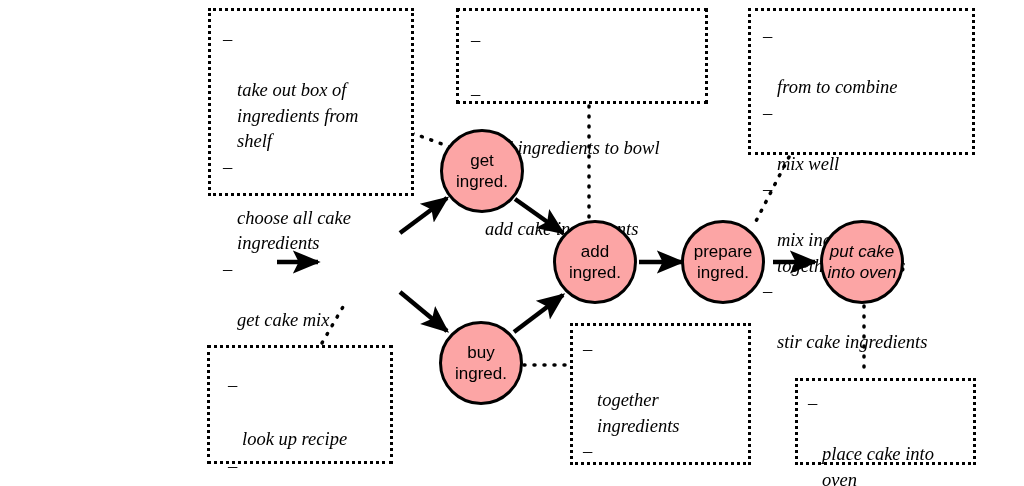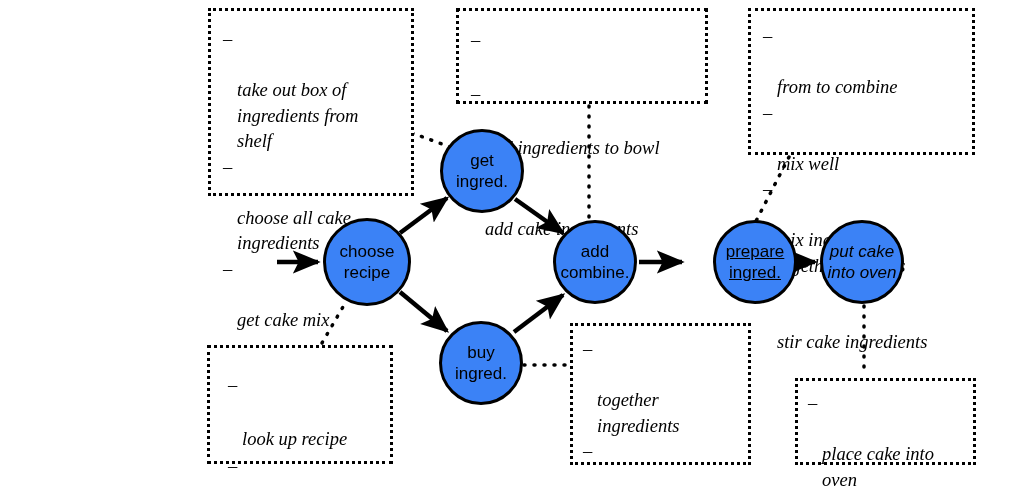--- a/index.html
+++ b/index.html
@@ -88,21 +88,21 @@
     font-size: 18.5px;
     line-height: 25.5px;
   }
 
   
   .node {
     position: absolute;
     box-sizing: border-box;
     border: 3.5px solid #000000;
     border-radius: 50%;
-    background: #3b82f6;
+    background: #fca5a5;
     display: flex;
     align-items: center;
     justify-content: center;
     text-align: center;
     color: #000000;
     font-family: "Liberation Sans", sans-serif;
     font-size: 17px;
     line-height: 21px;
     z-index: 4;
   }
@@ -140,41 +140,37 @@
 
     <line x1="789" y1="157" x2="755" y2="223" stroke="#000000" stroke-width="3.5" stroke-linecap="round" stroke-dasharray="1 9"></line>
 
     <line x1="322" y1="343" x2="347" y2="300" stroke="#000000" stroke-width="3.5" stroke-linecap="round" stroke-dasharray="1 9"></line>
 
     <line x1="524" y1="365" x2="568" y2="365" stroke="#000000" stroke-width="3.5" stroke-linecap="round" stroke-dasharray="1 9"></line>
 
     <line x1="864" y1="306" x2="864" y2="376" stroke="#000000" stroke-width="3.5" stroke-linecap="round" stroke-dasharray="1 9"></line>
   </svg>
 
-  <div class="node" id="node-choose-recipe" style="left:323px; top:218px; width:88px; height:88px;">
-    <span class="node-label">choose
-recipe</span>
-  </div>
 
   <div class="node" id="node-get-ingred" style="left:440px; top:129px; width:84px; height:84px;">
     <span class="node-label">get
 ingred.</span>
   </div>
 
   <div class="node" id="node-buy-ingred" style="left:439px; top:321px; width:84px; height:84px;">
     <span class="node-label">buy
 ingred.</span>
   </div>
 
   <div class="node" id="node-add-ingred" style="left:553px; top:220px; width:84px; height:84px;">
     <span class="node-label">add
-combine.</span>
-  </div>
-
-  <div class="node" id="node-prepare-ingred" style="left:713px; top:220px; width:84px; height:84px;text-decoration:underline;">
+ingred.</span>
+  </div>
+
+  <div class="node" id="node-prepare-ingred" style="left:681px; top:220px; width:84px; height:84px;">
     <span class="node-label">prepare
 ingred.</span>
   </div>
 
   <div class="node" id="node-put-cake-oven" style="left:820px; top:220px; width:84px; height:84px;font-style:italic;">
     <span class="node-label">put cake
 into oven</span>
   </div>
 
   <div class="anno-box" id="box-get-ingredients">

